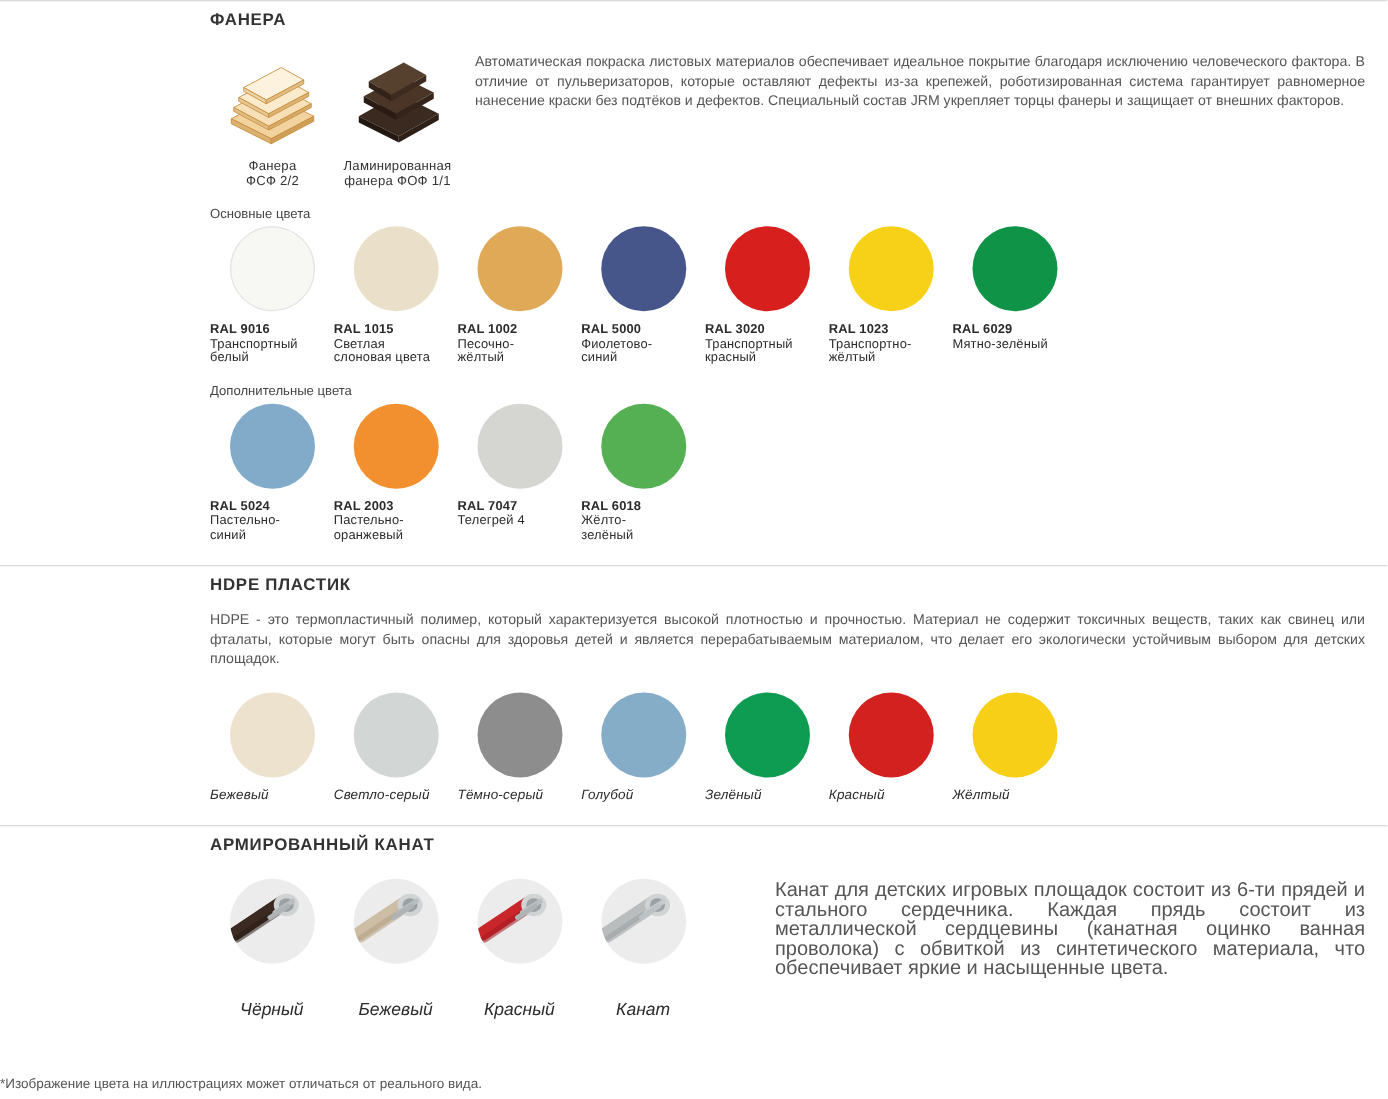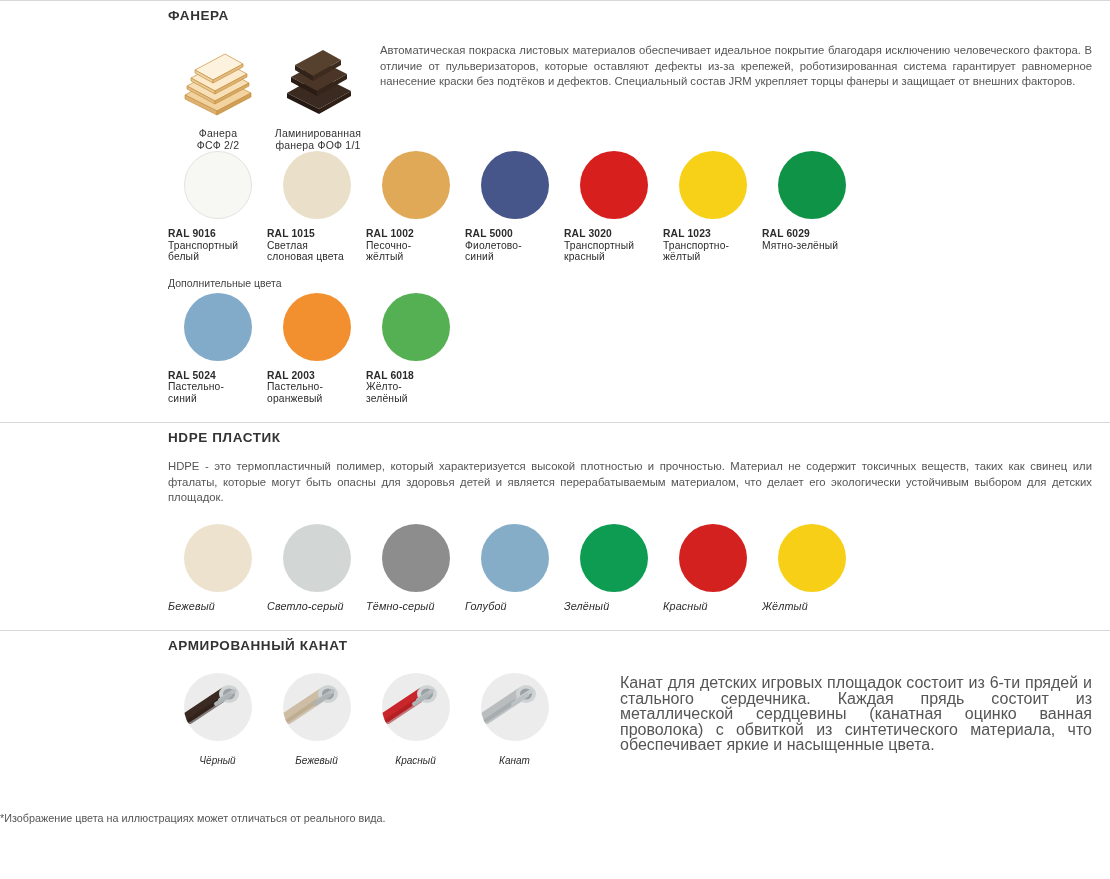--- a/index.html
+++ b/index.html
@@ -101,22 +101,22 @@
   .rope-items { display: flex; flex: 0 0 auto; }
   .rope-item { width: 99px; text-align: center; }
   .rope-circle {
     width: 68px; height: 68px; border-radius: 50%;
     background: #ececec;
     margin: 0 auto;
     position: relative;
     overflow: hidden;
   }
   .rope-item .lbl {
-    margin-top: 14px;
-    font-size: 10px;
+    margin-top: 28px;
+    font-size: 14px;
     font-style: italic;
     color: #2b2b2b;
   }
   .rope-text {
     flex: 1;
     margin-left: 56px;
     font-size: 16px;
     line-height: 15.5px;
     color: #555555;
     text-align: justify;
@@ -183,20 +183,21 @@
           </div>
           <div class="ply-caption" style="white-space:pre-line">Ламинированная
 фанера ФОФ 1/1</div>
         </div>
 
       </div>
 
       <div class="intro-text">Автоматическая покраска листовых материалов обеспечивает идеальное покрытие благодаря исключению человеческого фактора. В отличие от пульверизаторов, которые оставляют дефекты из-за крепежей, роботизированная система гарантирует равномерное нанесение краски без подтёков и дефектов. Специальный состав JRM укрепляет торцы фанеры и защищает от внешних факторов.</div>
     </div>
 
+    <div class="group-label">Основные цвета</div>
     <div class="swatch-row">
       <div class="swatch">
         <div class="dot" style="background:#f7f7f4;border:1px solid #e3e3e0"></div>
         <div class="lbl"><b>RAL 9016</b><br><span class="sub" style="white-space:pre-line">Транспортный
 белый</span></div>
       </div>
       <div class="swatch">
         <div class="dot" style="background:#eadfc8"></div>
         <div class="lbl"><b>RAL 1015</b><br><span class="sub" style="white-space:pre-line">Светлая
 слоновая цвета</span></div>
@@ -231,20 +232,24 @@
     <div class="swatch-row">
       <div class="swatch">
         <div class="dot" style="background:#82aac9"></div>
         <div class="lbl"><b>RAL 5024</b><br><span class="sub" style="white-space:pre-line">Пастельно-
 синий</span></div>
       </div>
       <div class="swatch">
         <div class="dot" style="background:#f2902f"></div>
         <div class="lbl"><b>RAL 2003</b><br><span class="sub" style="white-space:pre-line">Пастельно-
 оранжевый</span></div>
+      </div>
+      <div class="swatch">
+        <div class="dot" style="background:#d5d5d2"></div>
+        <div class="lbl"><b>RAL 7047</b><br><span class="sub" style="white-space:pre-line">Телегрей 4</span></div>
       </div>
       <div class="swatch">
         <div class="dot" style="background:#54b052"></div>
         <div class="lbl"><b>RAL 6018</b><br><span class="sub" style="white-space:pre-line">Жёлто-
 зелёный</span></div>
       </div>
     </div>
   </div>
 
   <div class="sp18"></div>

